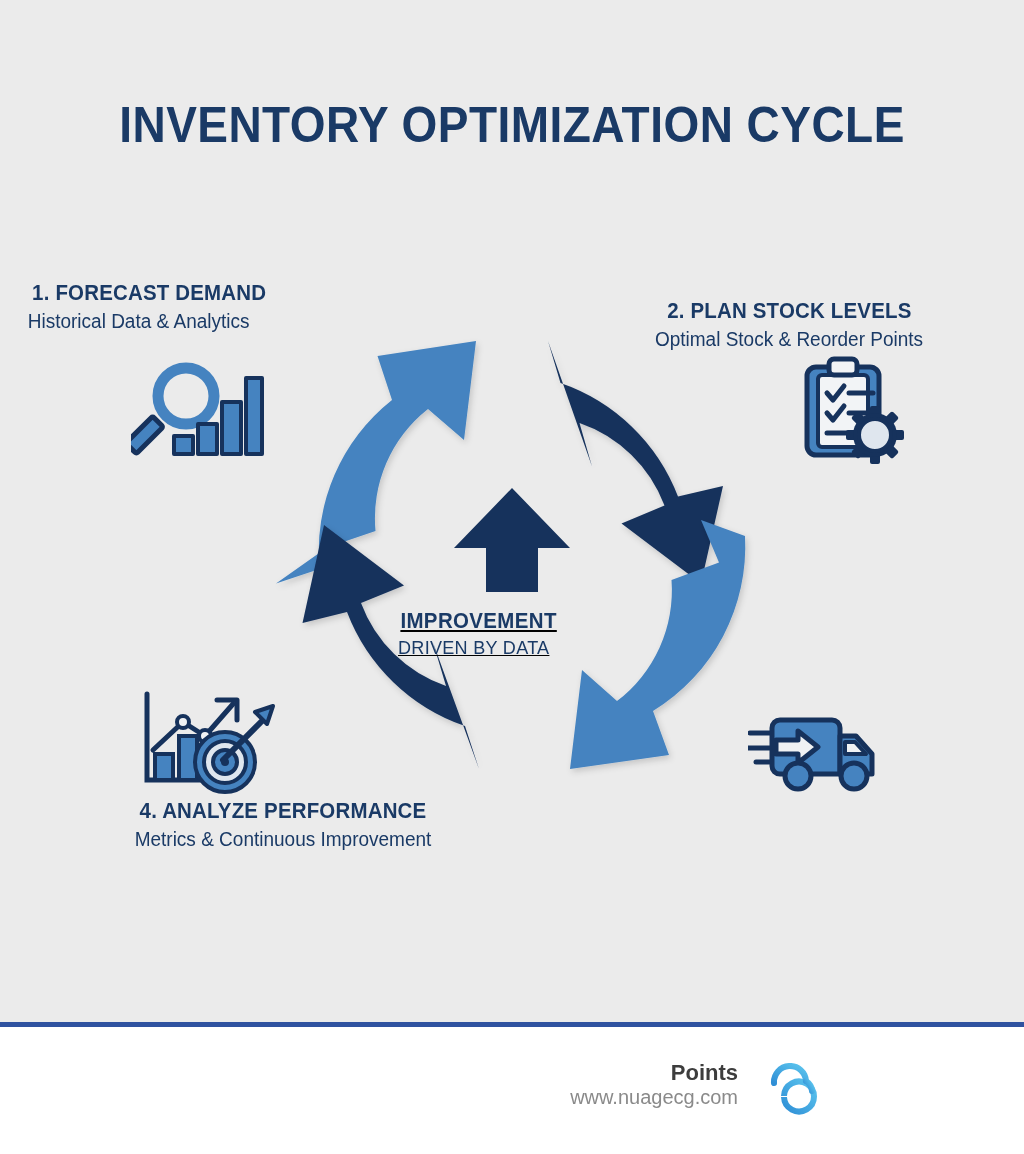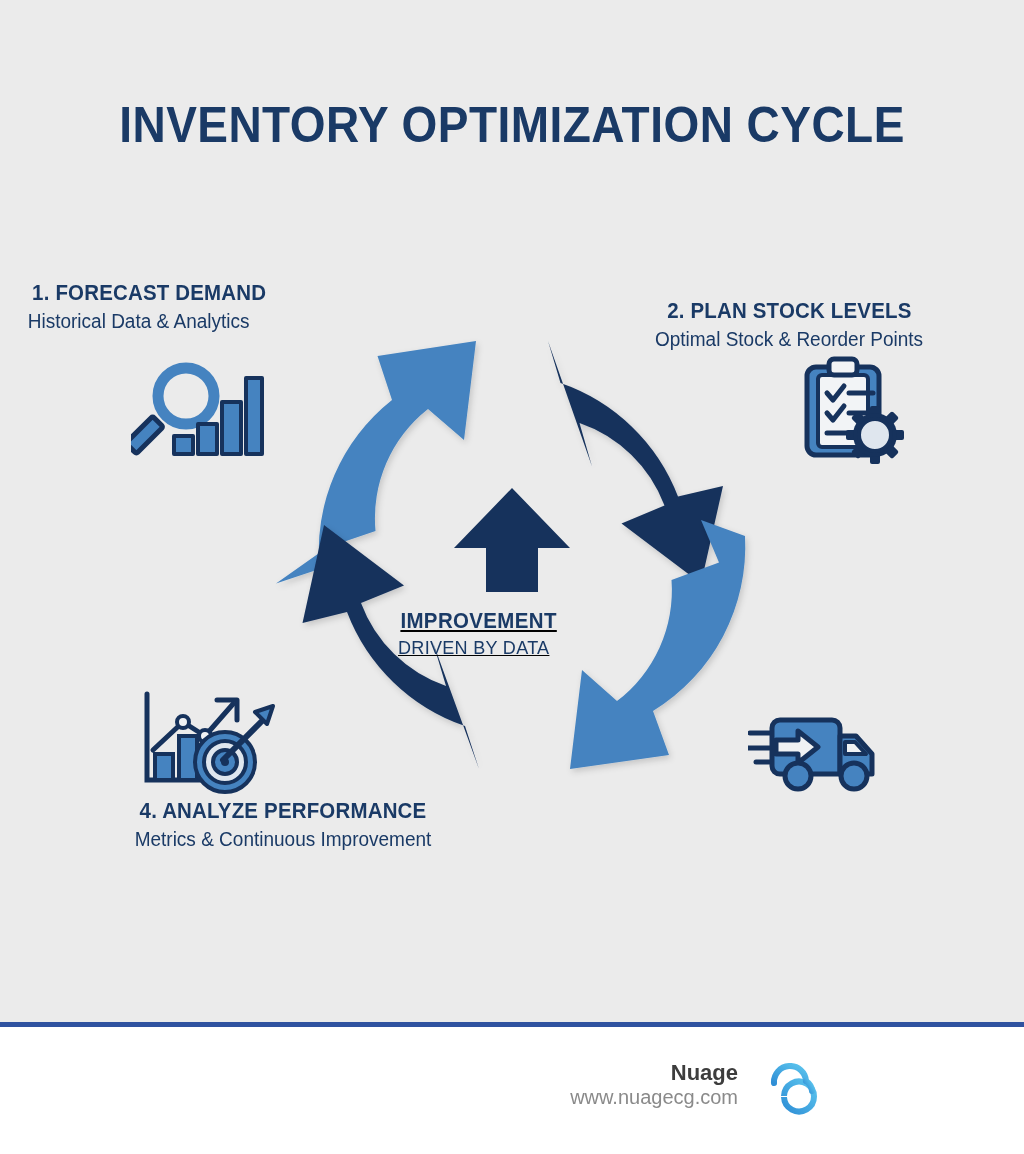--- a/index.html
+++ b/index.html
@@ -337,21 +337,21 @@
         <circle r="21" fill="#dfe6ee" stroke="#16325c" stroke-width="4"></circle>
         <circle r="12" fill="#4583c0" stroke="#16325c" stroke-width="4"></circle>
         <circle r="4" fill="#16325c"></circle>
       </g>
       <path d="M86 72 L126 32" stroke="#16325c" stroke-width="6" stroke-linecap="round" fill="none"></path>
       <path d="M118 24 l18 -6 l-6 18 z" fill="#4583c0" stroke="#16325c" stroke-width="4" stroke-linejoin="round"></path>
     </svg>
   </div>
 
   <div class="brand-block">
-    <div class="brand-name">Nuage</div>
+    <div class="brand-name">Points</div>
     <div class="brand-url">www.nuagecg.com</div>
   </div>
   <svg class="brand-logo" viewBox="0 0 74 62">
     <defs>
       <linearGradient id="logograd" x1="0" y1="1" x2="1" y2="0">
         <stop offset="0%" stop-color="#2f8fd6"></stop>
         <stop offset="100%" stop-color="#5cc5ee"></stop>
       </linearGradient>
     </defs>
     <g fill="none" stroke="url(#logograd)" stroke-width="6" stroke-linecap="round">

